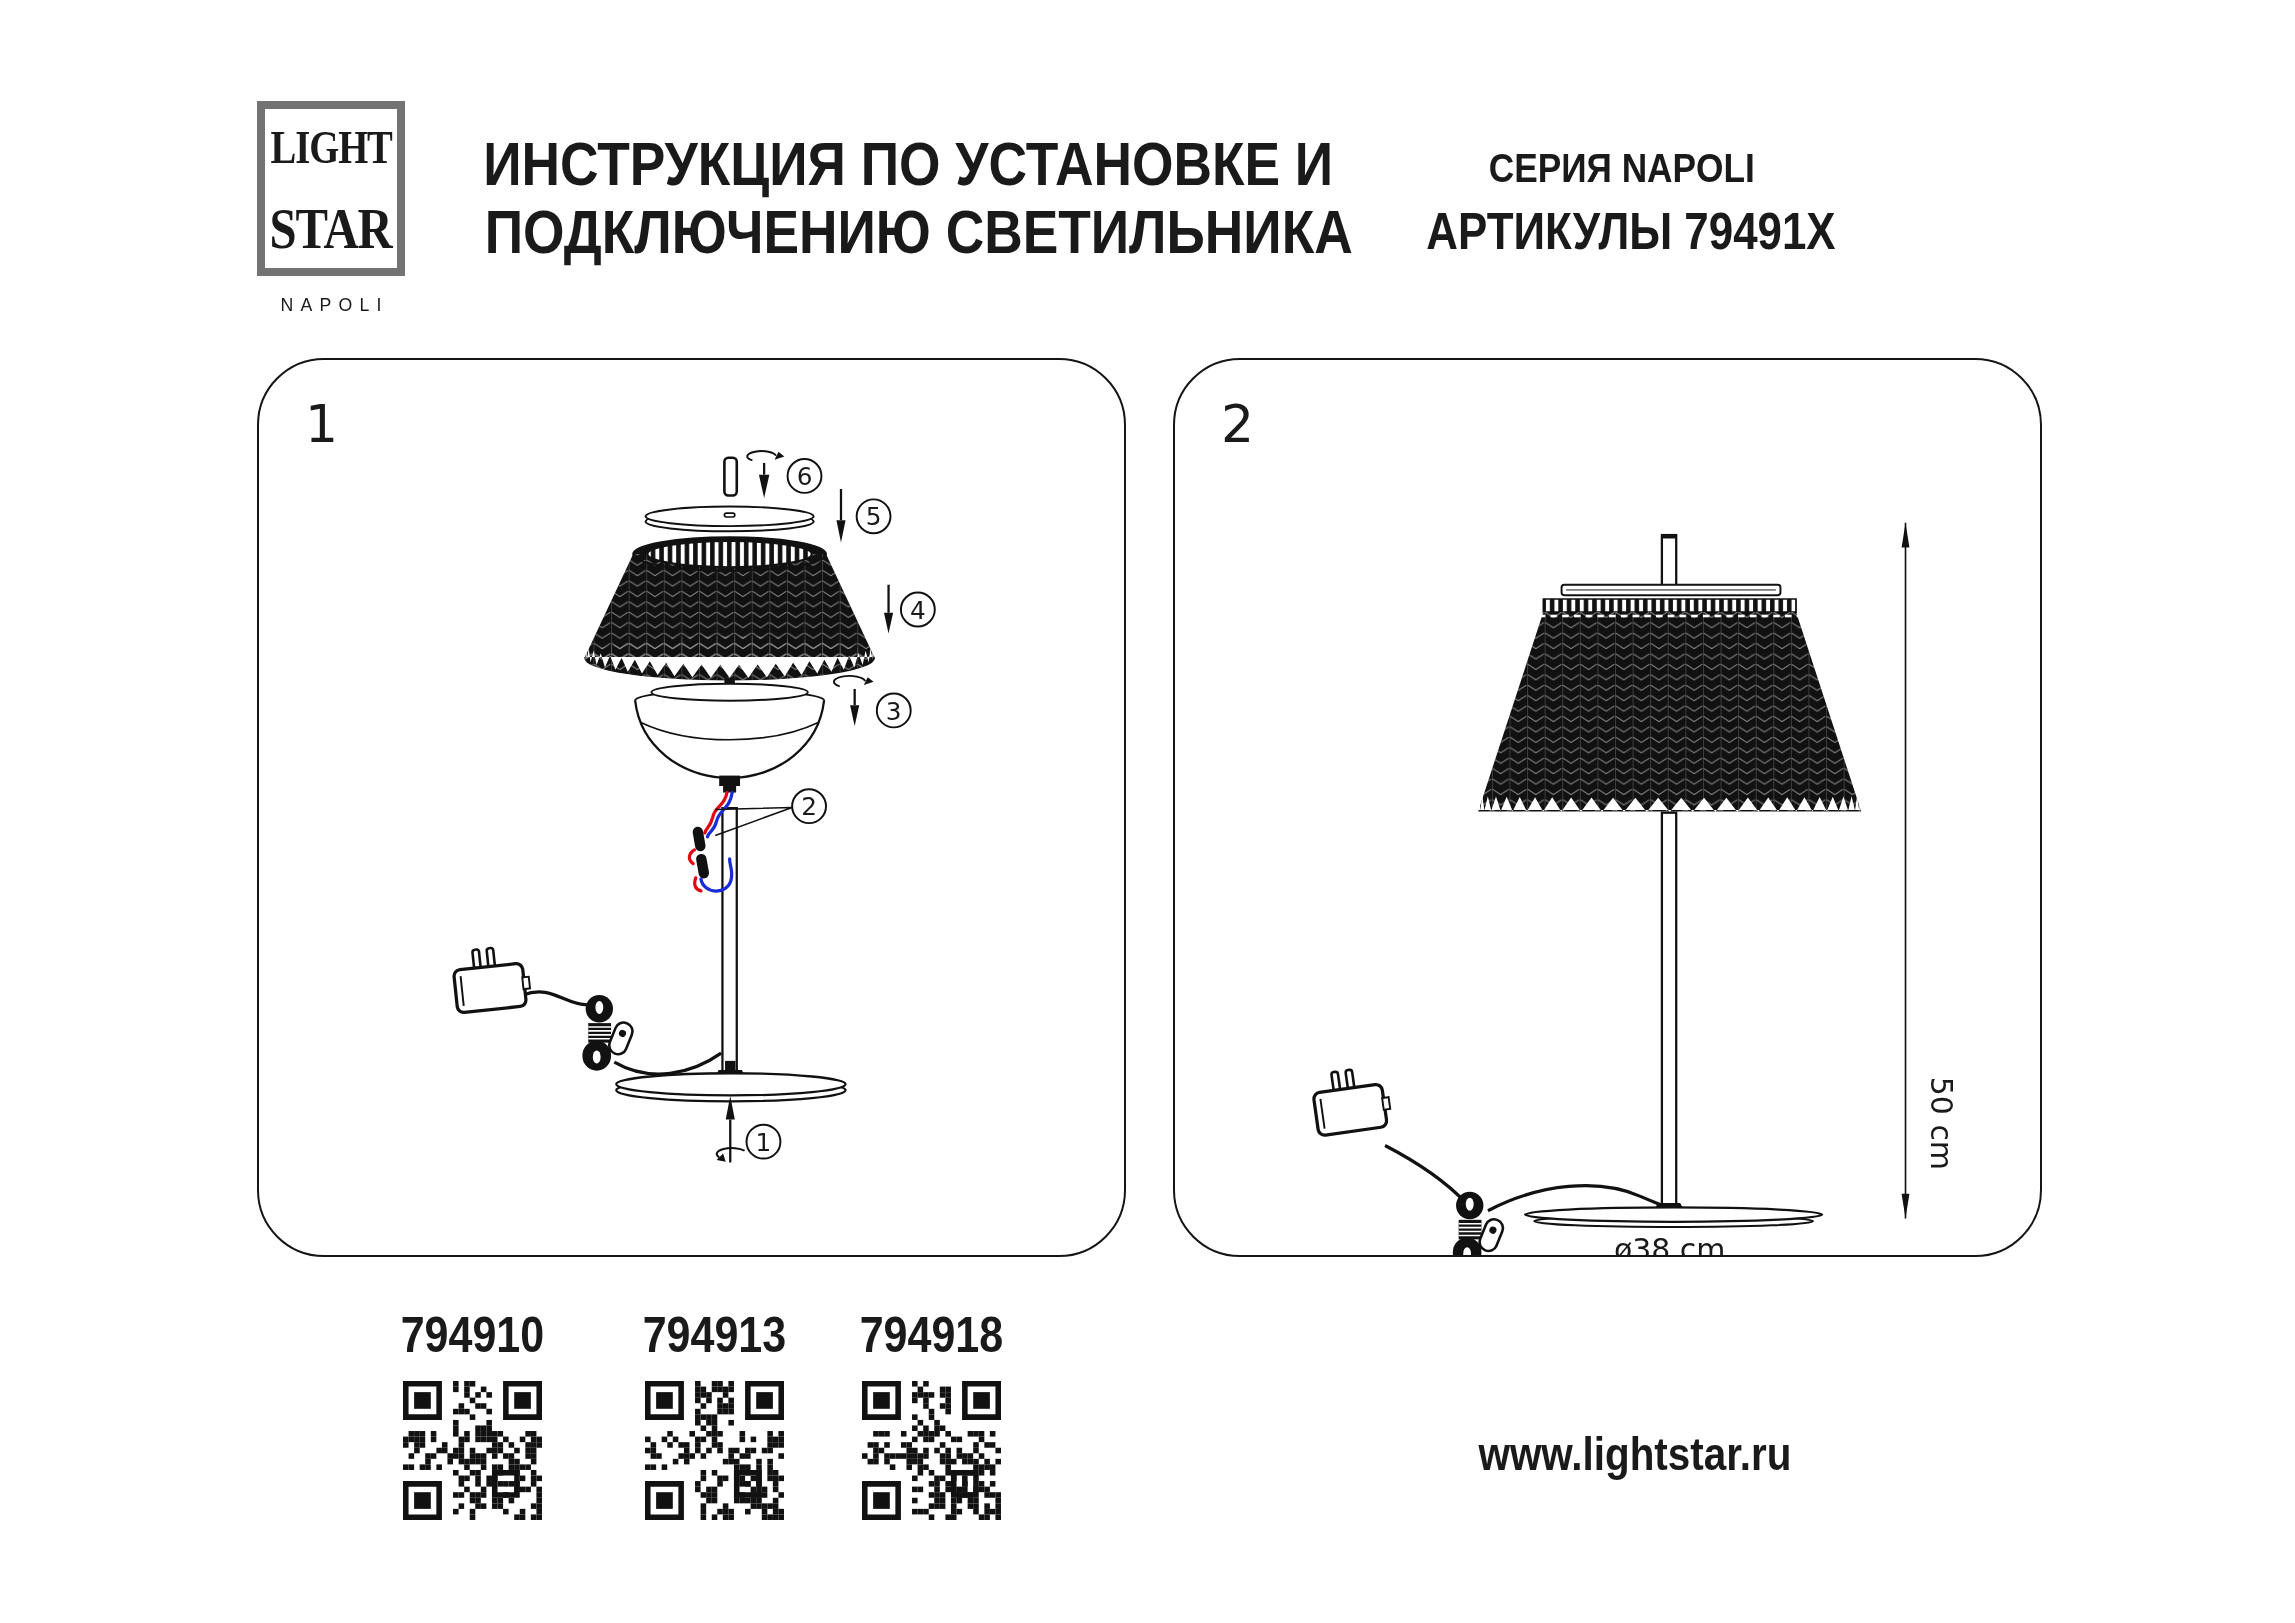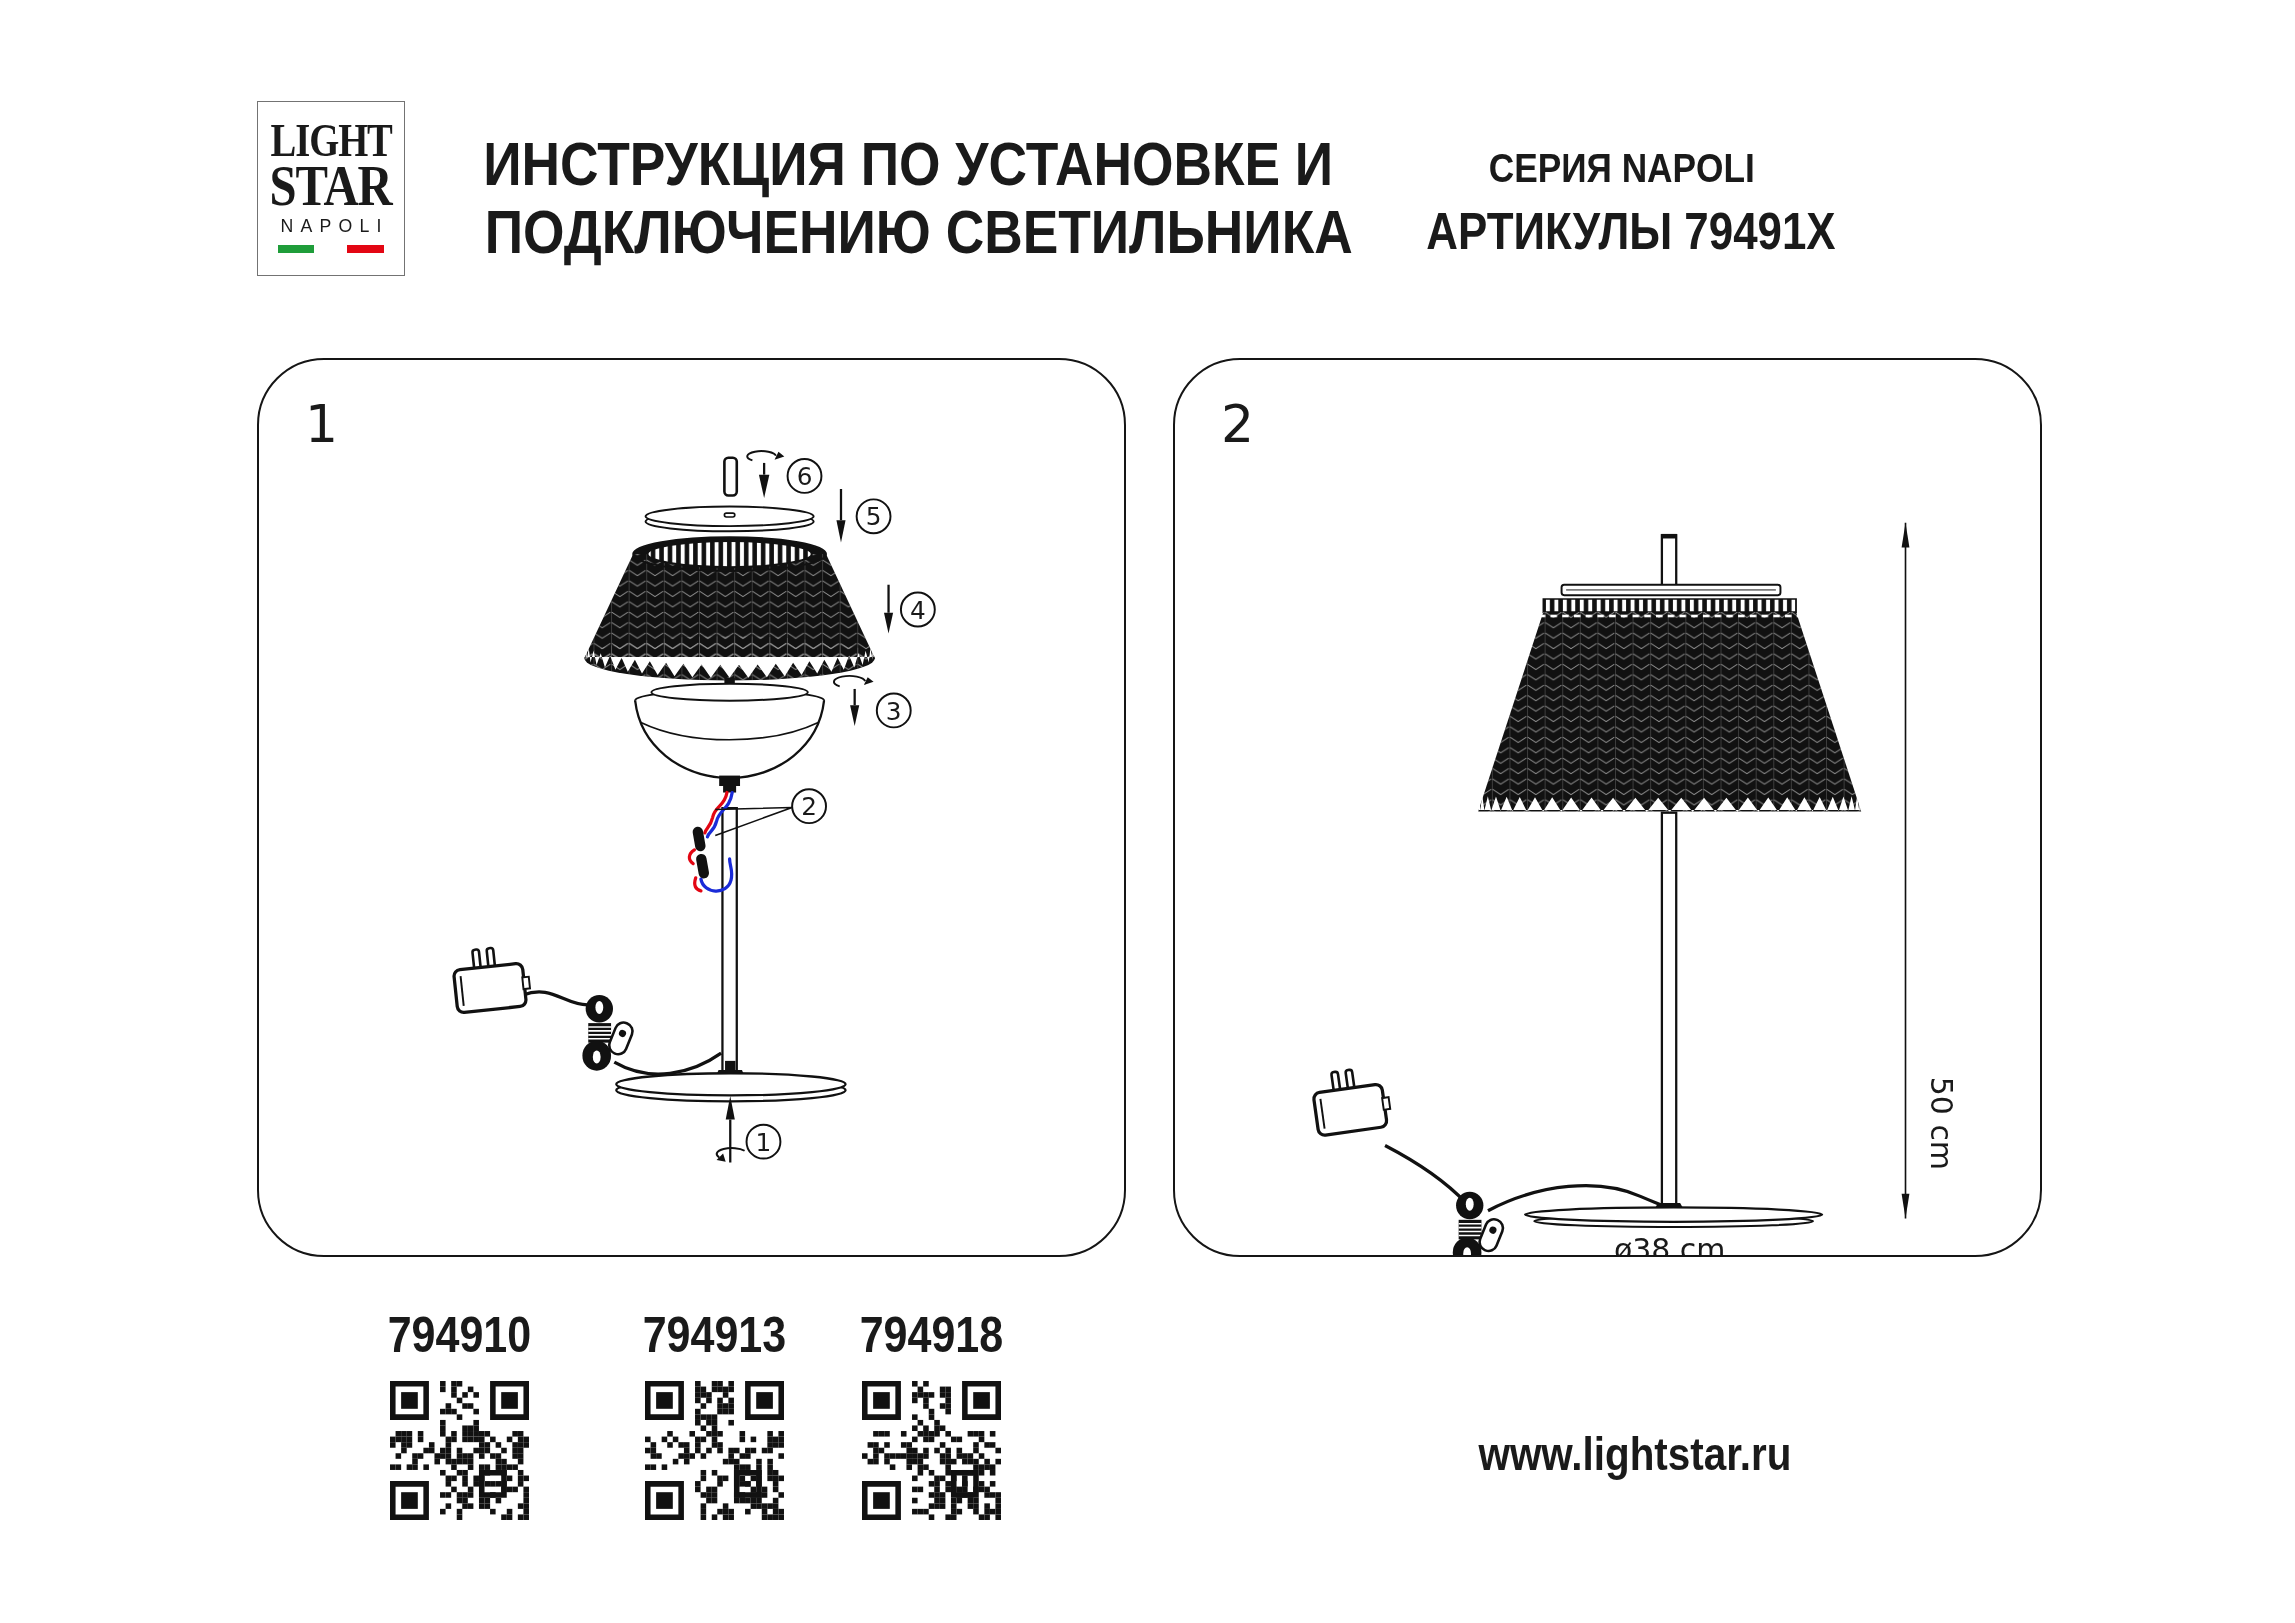--- a/index.html
+++ b/index.html
@@ -3,22 +3,22 @@
 <meta charset="utf-8">
 <style>
   html,body{margin:0;padding:0;background:#888;}
   .page{
     position:relative;width:2295px;height:1623px;background:#ffffff;
     font-family:"Liberation Sans",sans-serif;color:#1a1a1a;overflow:hidden;
   }
   .abs{position:absolute;}
   .cond{display:inline-block;transform:scaleX(0.86);transform-origin:center;white-space:nowrap;}
   
-  .logo-box{left:257px;top:101px;width:148px;height:175px;border:1px solid #737373;
-    display:flex;flex-direction:column;align-items:center;box-sizing:border-box;}
+  .logo-box{left:257px;top:101px;width:148px;height:175px;border:8px solid #737373;
+    display:flex;flex-direction:column;align-items:center;box-sizing:border-box;gap:36px;}
   .logo-light{font-family:"Liberation Serif",serif;font-weight:bold;font-size:46px;line-height:41px;margin-top:18.3px;letter-spacing:-1.3px;transform:scaleX(0.84);}
   .logo-star{font-family:"Liberation Serif",serif;font-weight:bold;font-size:58px;line-height:50px;letter-spacing:-1.3px;transform:scaleX(0.84);}
   .logo-group{font-size:17.7px;font-weight:400;letter-spacing:7.2px;margin-top:4.6px;margin-left:7.2px;}
   .logo-flag{width:106px;height:8.5px;margin-top:7.9px;display:flex;}
   
   .title{left:414px;top:130px;width:851px;text-align:center;font-weight:bold;font-size:62px;line-height:68px;}
   .series-wrap{left:1393px;top:0;width:458px;text-align:center;}
   .series{position:absolute;top:145px;width:458px;font-weight:bold;font-size:41px;}
   .articles{position:absolute;top:202px;width:458px;font-weight:bold;font-size:51px;}
   
@@ -266,21 +266,21 @@
 
       <g>
         <path d="M543,1405 H975" stroke="#111" stroke-width="2.5"></path>
         <polygon points="583,1399 583,1411 543,1405" fill="#111"></polygon>
         <polygon points="935,1399 935,1411 975,1405" fill="#111"></polygon>
         <text class="dimtxt" x="759" y="1382" text-anchor="middle">ø38 cm</text>
       </g>
     </svg>
   </div>
 
-  <div class="abs article-col" style="left:361px">
+  <div class="abs article-col" style="left:374px">
     <div class="article-num"><span class="cond">794910</span></div>
     <svg class="qr" viewBox="0 0 212 212" fill="#111">
         <rect x="76.3" y="0.0" width="8.48" height="8.48"></rect>
         <rect x="93.3" y="0.0" width="8.48" height="8.48"></rect>
         <rect x="101.8" y="0.0" width="8.48" height="8.48"></rect>
         <rect x="76.3" y="8.5" width="8.48" height="8.48"></rect>
         <rect x="93.3" y="8.5" width="8.48" height="8.48"></rect>
         <rect x="118.7" y="8.5" width="8.48" height="8.48"></rect>
         <rect x="93.3" y="17.0" width="8.48" height="8.48"></rect>
         <rect x="110.2" y="17.0" width="8.48" height="8.48"></rect>

